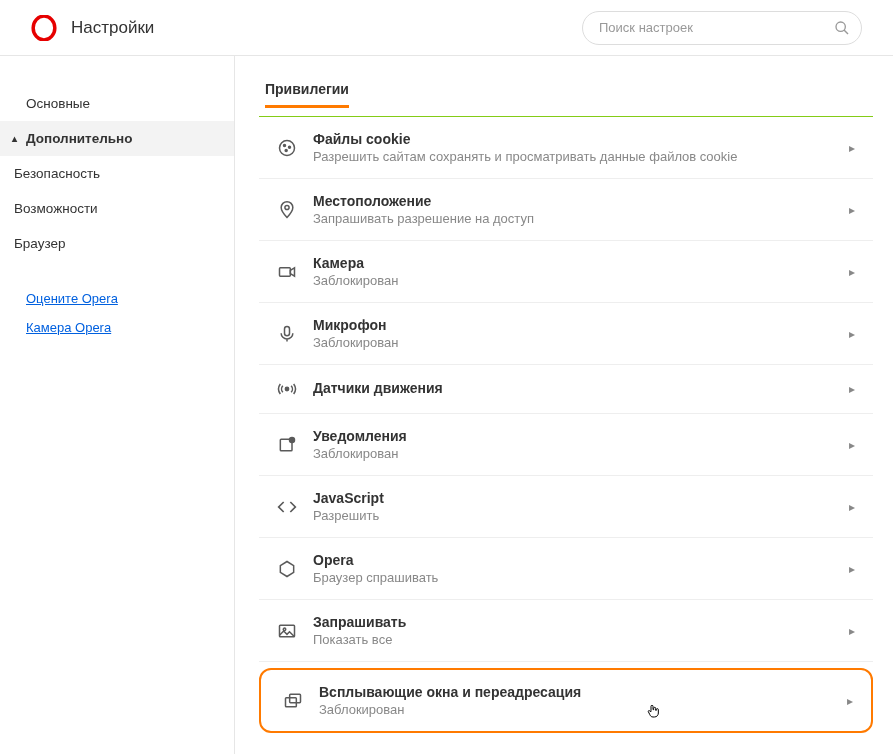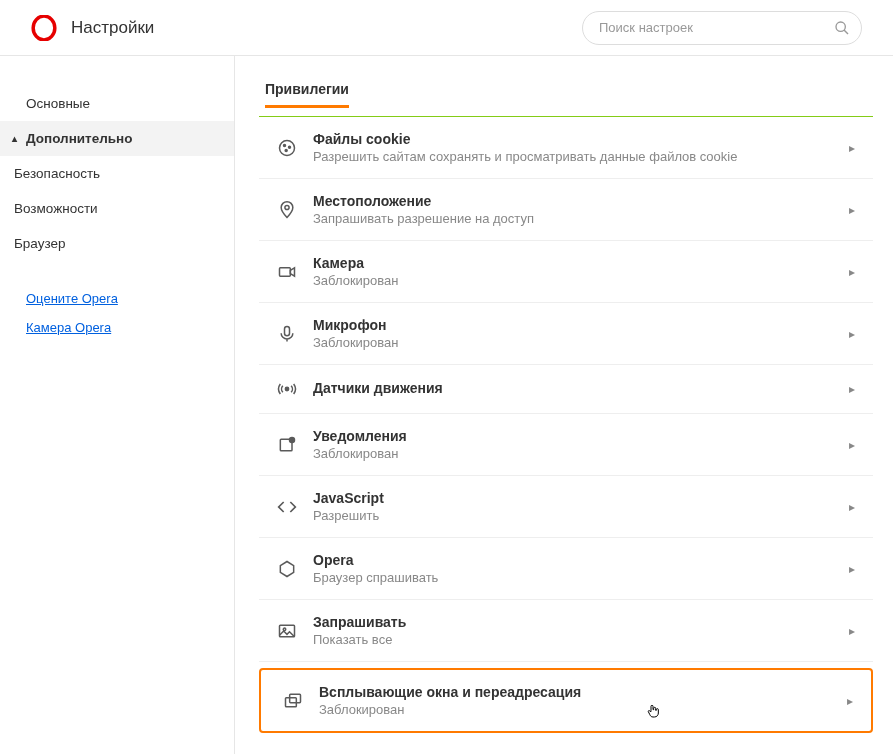--- a/index.html
+++ b/index.html
@@ -114,21 +114,21 @@
   .row {
     display: flex;
     align-items: center;
     padding: 14px 14px 14px 10px;
     border-bottom: 1px solid #eee;
     cursor: pointer;
     position: relative;
   }
   .row.highlight {
     border: 2px solid #ff7a00;
-    border-radius: 4px;
+    border-radius: 12px;
     margin-top: 6px;
     padding-left: 14px;
   }
   .row-icon {
     width: 36px;
     display: flex;
     align-items: center;
     justify-content: center;
     color: #5a5a5a;
     flex-shrink: 0;

